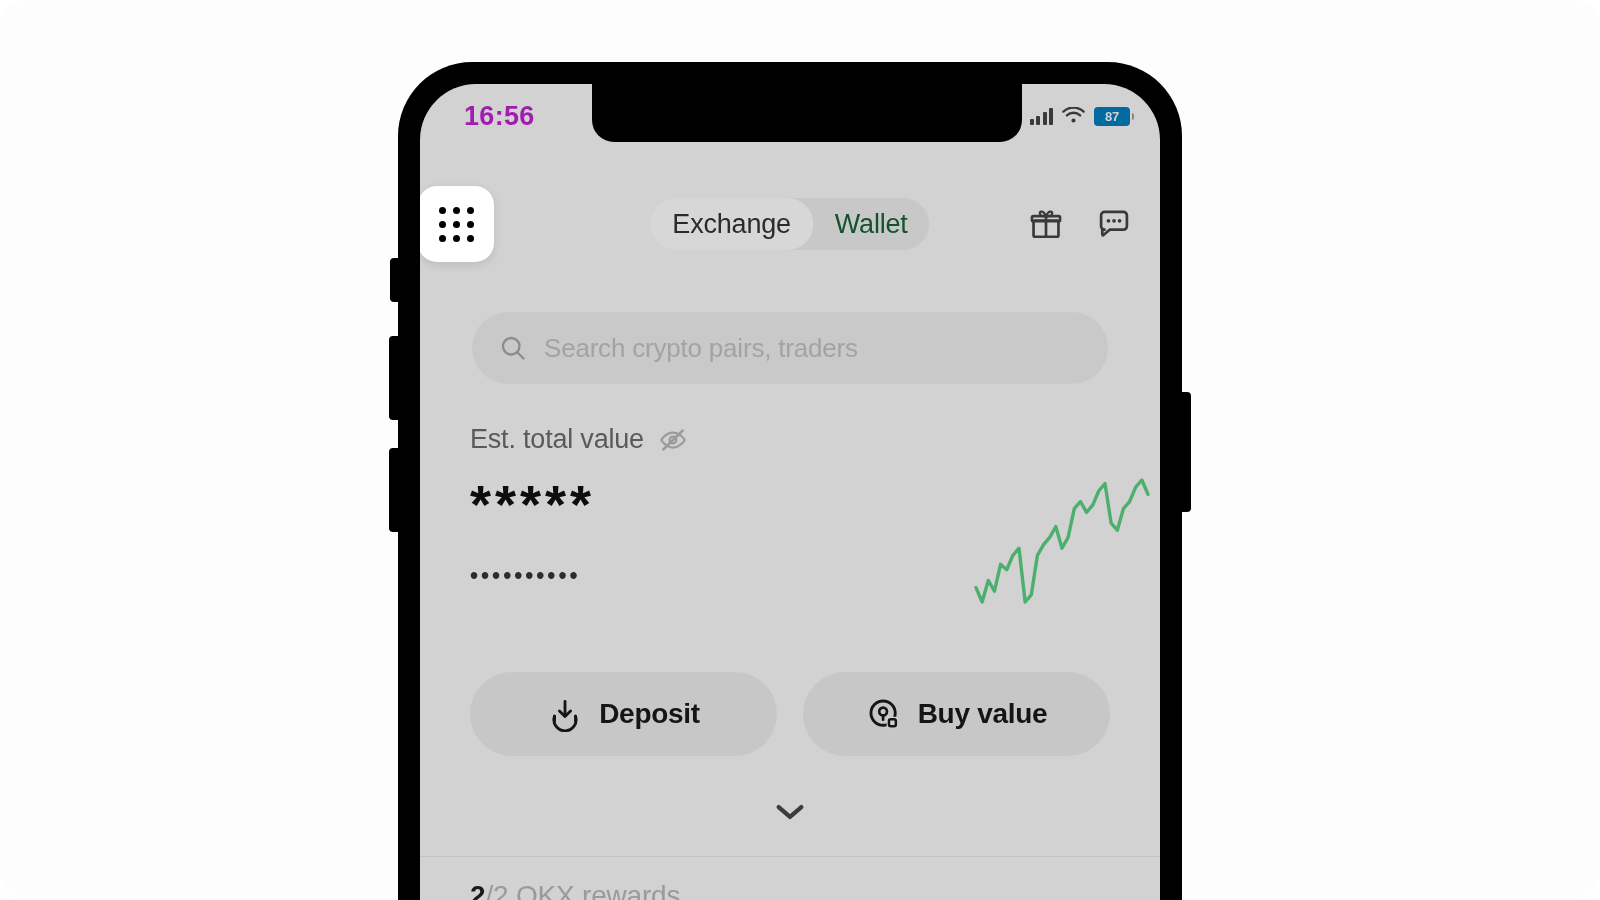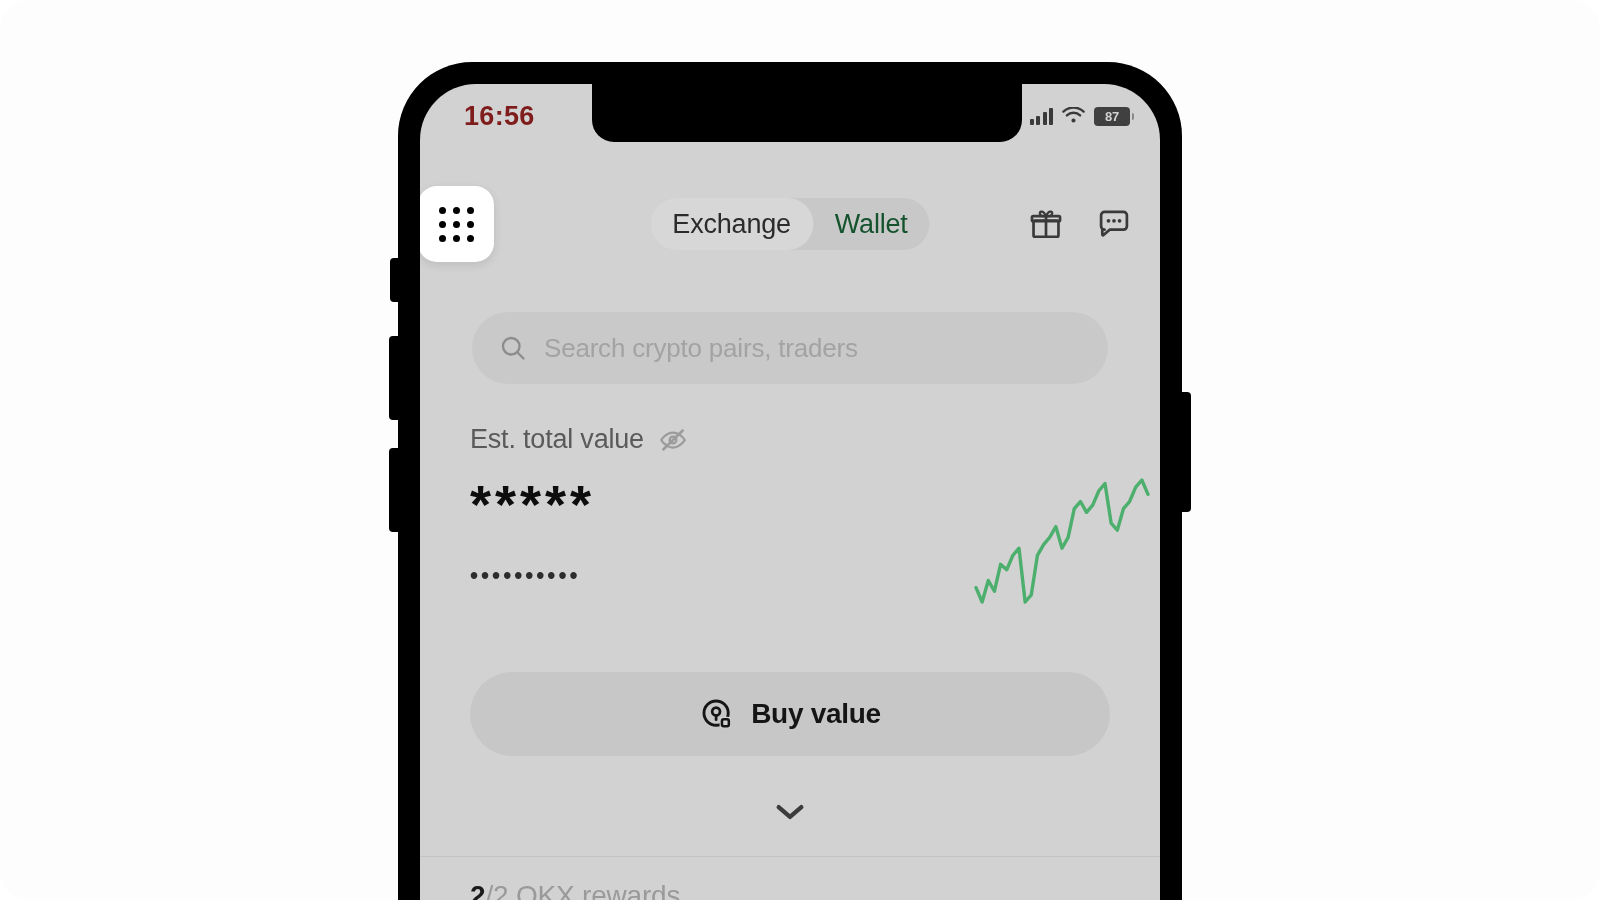--- a/index.html
+++ b/index.html
@@ -63,38 +63,38 @@
   
   #status-bar {
     position:absolute; left:0; top:0;
     width:100%; height:58px;
     z-index:45;
     display:flex; align-items:center;
     justify-content:space-between;
     padding:0 30px 0 44px;
   }
   #status-time {
-    font-size:27px; font-weight:700; color:#7f1d1d;
+    font-size:27px; font-weight:700; color:#a21caf;
     letter-spacing:0.3px; margin-top:6px;
   }
   #status-right {
     display:flex; align-items:center; gap:9px; margin-top:6px;
   }
   
   .sig-bars { display:flex; align-items:flex-end; gap:2.5px; height:18px; }
   .sig-bars i { display:block; width:4px; background:#3a3a3a; border-radius:1px; }
   .sig-bars i:nth-child(1){ height:6px; }
   .sig-bars i:nth-child(2){ height:9px; }
   .sig-bars i:nth-child(3){ height:13px; }
   .sig-bars i:nth-child(4){ height:17px; }
   
   .battery {
     position:relative;
     width:36px; height:19px;
-    background:#404040;
+    background:#0369a1;
     border-radius:4px;
     display:flex; align-items:center; justify-content:center;
   }
   .battery span {
     font-size:13px; font-weight:700; color:#d2d2d2; line-height:1;
     letter-spacing:-0.3px;
   }
   .battery::after {
     content:""; position:absolute; right:-4px; top:6px;
     width:2.5px; height:7px; background:#888; border-radius:0 2px 2px 0;
@@ -326,20 +326,30 @@
         <div id="balance-sub">••••••••••</div>
       </div>
 
       <svg id="sparkline" viewBox="0 0 180 130" preserveAspectRatio="none">
         <polyline id="spark-path" fill="none" stroke="#4caf6d" stroke-width="3.4" stroke-linejoin="round" stroke-linecap="round" points="4.00,111.65 10.14,126.00 16.29,104.47 22.43,115.24 28.57,88.32 34.71,93.71 40.86,79.35 47.00,72.18 53.14,126.00 59.29,118.82 65.43,79.35 71.57,68.59 77.71,61.41 83.86,50.65 90.00,72.18 96.14,61.41 102.29,32.71 108.43,25.53 114.57,36.29 120.71,29.12 126.86,14.76 133.00,7.59 139.14,47.06 145.29,54.24 151.43,32.71 157.57,25.53 163.71,11.18 169.86,4.00 176.00,18.35"></polyline>
       </svg>
 
       <div id="action-row">
         <div class="action-btn">
           <svg width="36" height="36" viewBox="0 0 24 24">
+            <path d="M5 13.4a7.4 7.4 0 1 0 14 0" fill="none" stroke="#151515" stroke-width="1.9" stroke-linecap="round"></path>
+            <line x1="5" y1="13.4" x2="5" y2="16.6" stroke="#151515" stroke-width="1.9" stroke-linecap="round"></line>
+            <line x1="19" y1="13.4" x2="19" y2="16.6" stroke="#151515" stroke-width="1.9" stroke-linecap="round"></line>
+            <line x1="12" y1="3.6" x2="12" y2="13.4" stroke="#151515" stroke-width="1.9" stroke-linecap="round"></line>
+            <polyline points="8.3,10 12,13.6 15.7,10" fill="none" stroke="#151515" stroke-width="1.9" stroke-linecap="round" stroke-linejoin="round"></polyline>
+          </svg>
+          <span class="action-label">Deposit</span>
+        </div>
+        <div class="action-btn">
+          <svg width="36" height="36" viewBox="0 0 24 24">
             <circle cx="11.4" cy="11.4" r="8.1" fill="none" stroke="#151515" stroke-width="1.9"></circle>
             <circle cx="11.4" cy="10.3" r="2.6" fill="none" stroke="#151515" stroke-width="1.8"></circle>
             <path d="M11.4 12.9v2.9" stroke="#151515" stroke-width="1.8" stroke-linecap="round"></path>
             <rect x="14.4" y="14.6" width="6.2" height="6.2" rx="1.4" fill="#d2d2d2" stroke="#d2d2d2" stroke-width="1.4"></rect>
             <rect x="15.3" y="15.5" width="4.6" height="4.6" rx="1.1" fill="none" stroke="#151515" stroke-width="1.7"></rect>
           </svg>
           <span class="action-label">Buy value</span>
         </div>
       </div>
 

